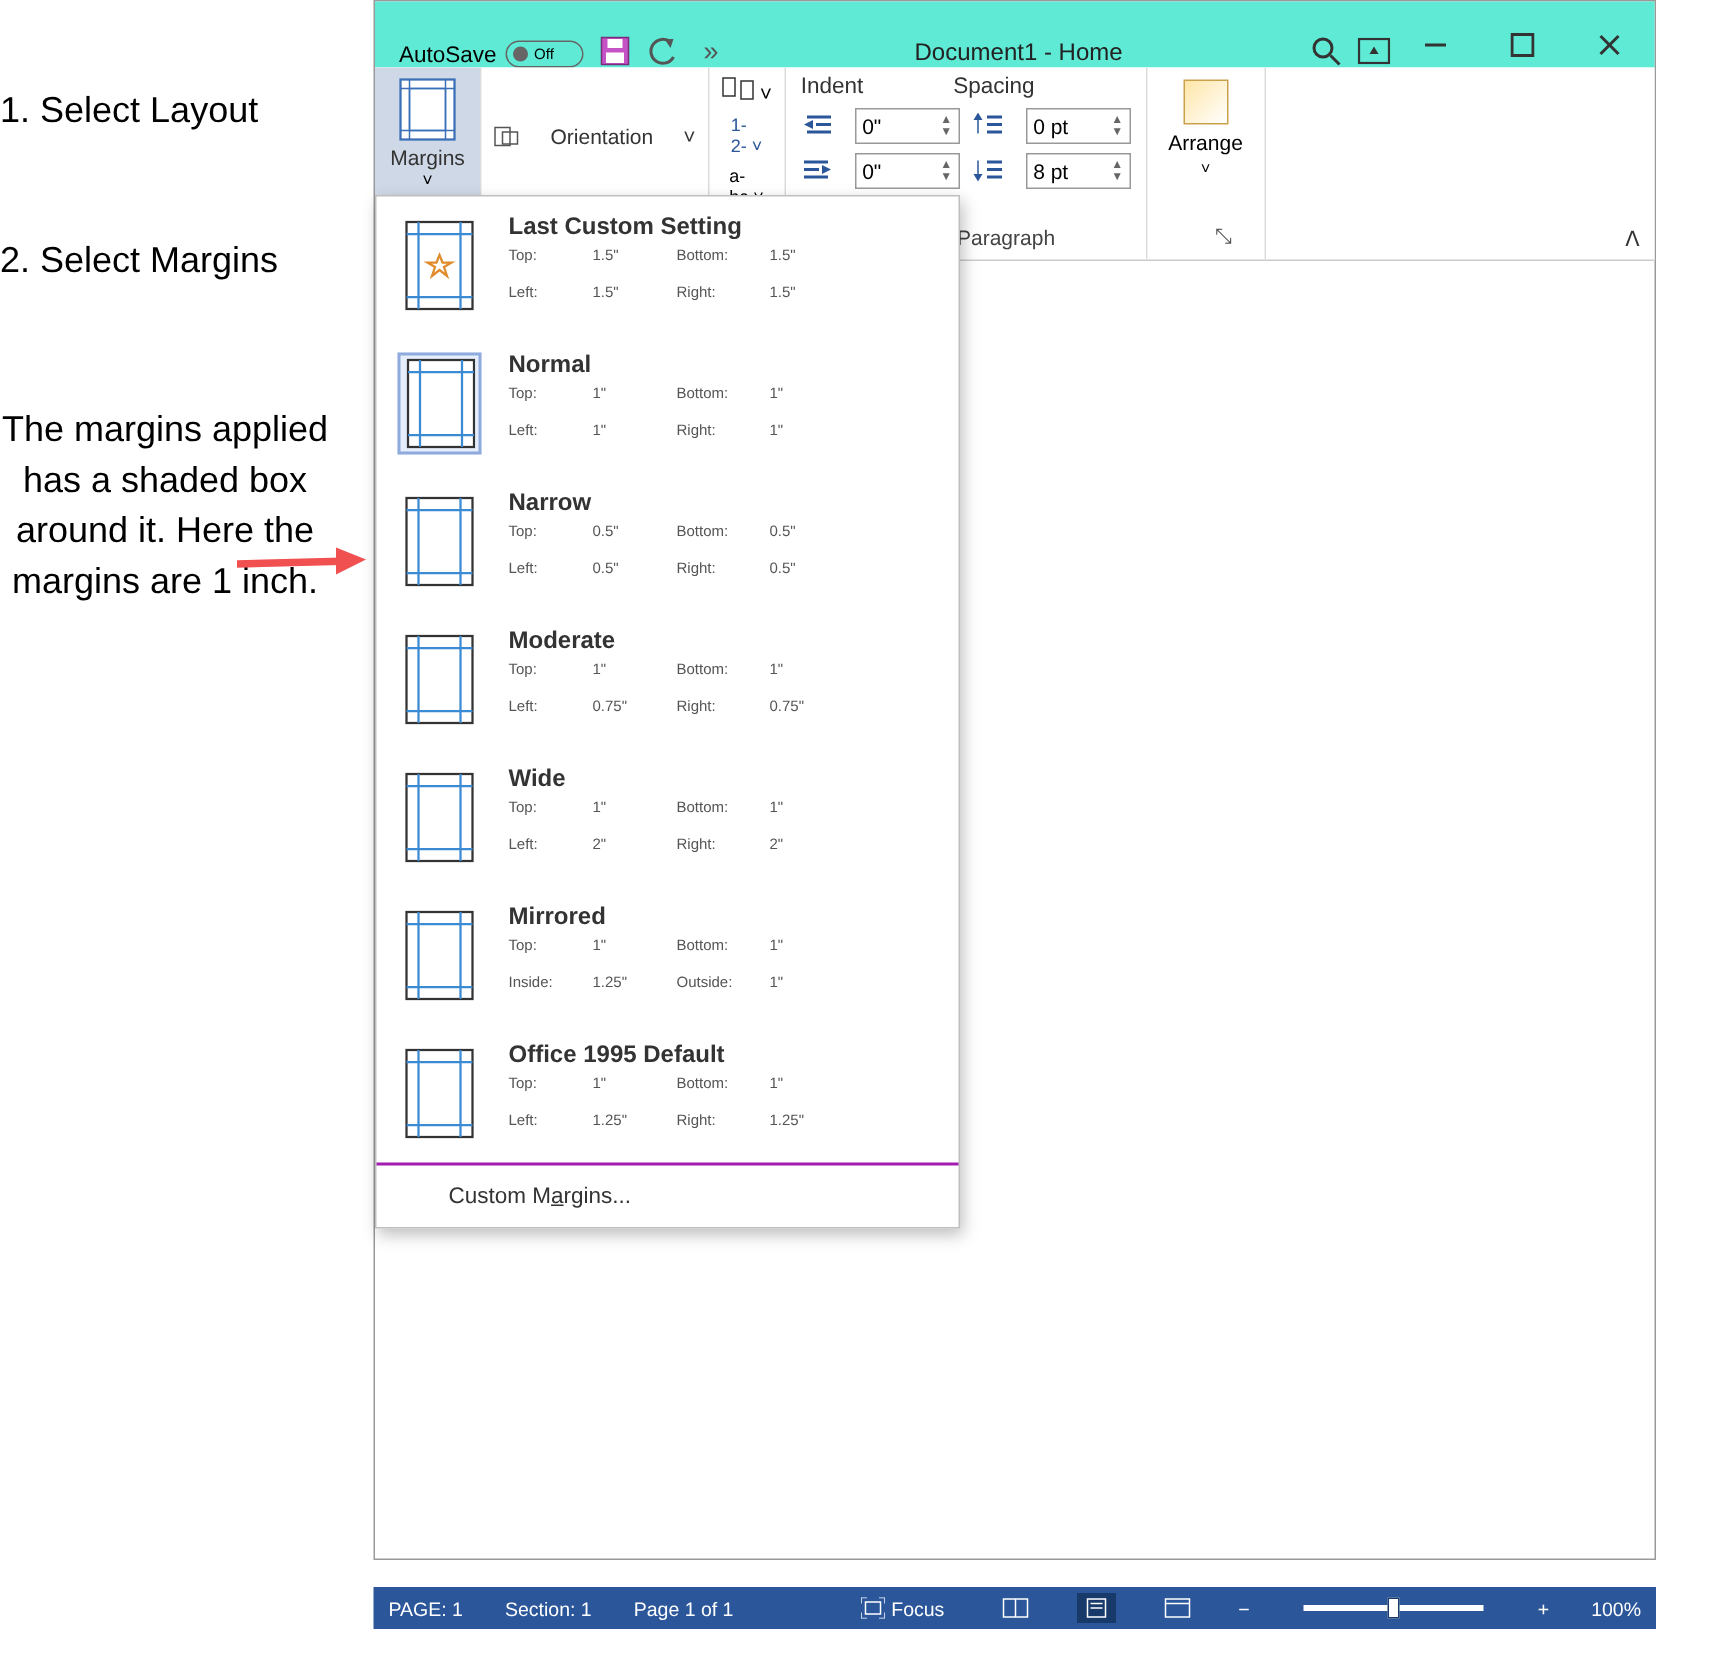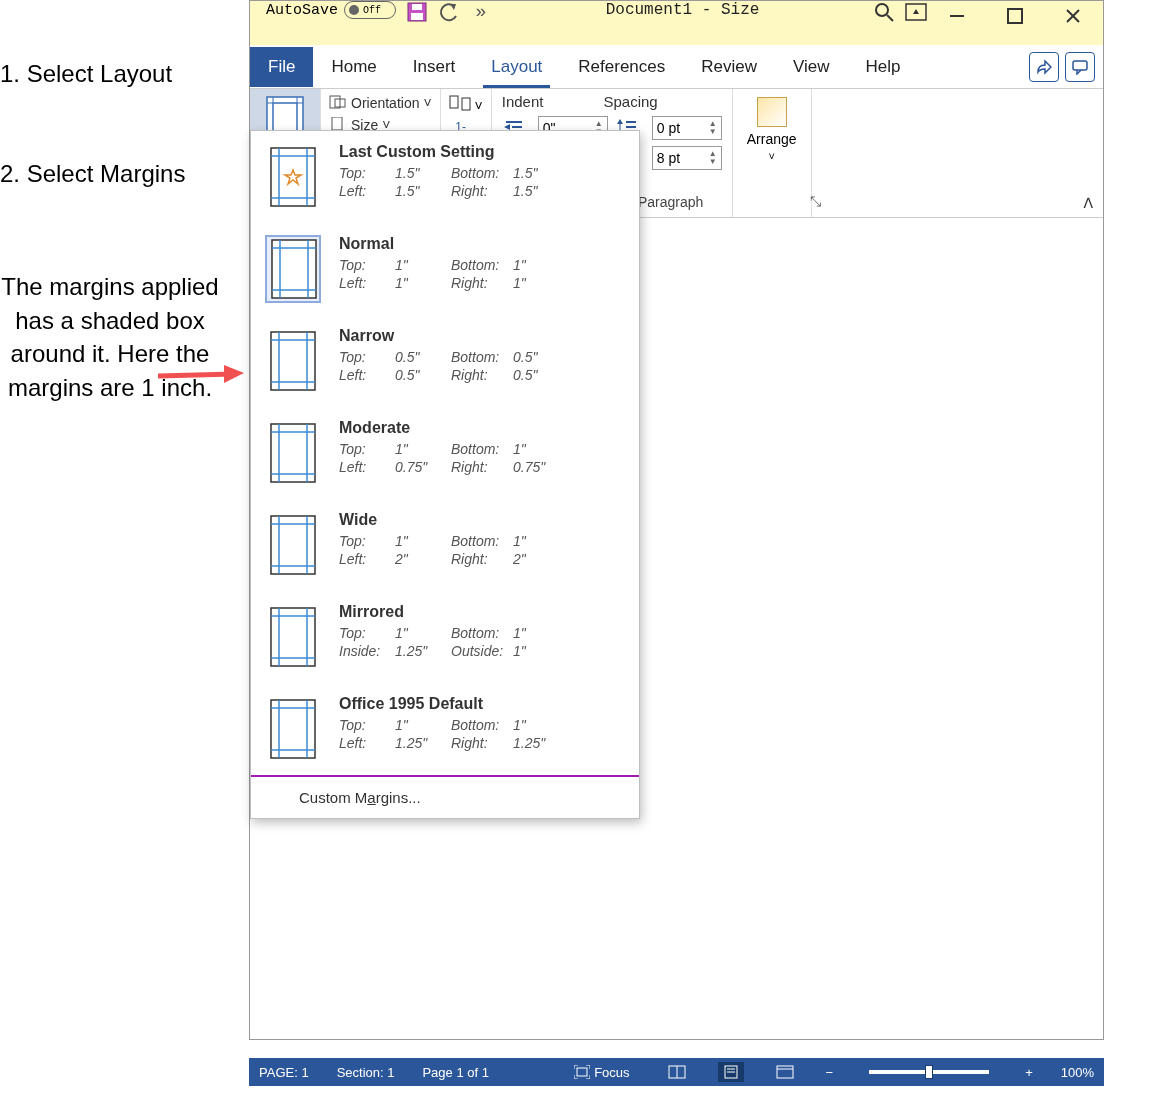--- a/index.html
+++ b/index.html
@@ -6,21 +6,21 @@
   body { font-family: "Segoe UI", Arial, sans-serif; font-size: 14px; background: #fff; color: #000; width: 1153px; }
   .stage { position: relative; width: 1153px; height: 1118px; }
   .annot { position: absolute; font-family: Arial, sans-serif; font-size: 24px; color: #000; }
   .annot1 { left: 0; top: 60px; }
   .annot2 { left: 0; top: 160px; }
   .annot3 { left: 0; top: 270px; width: 220px; line-height: 1.4; text-align: center; }
   .arrow { position: absolute; left: 158px; top: 363px; }
 
   .app { position: absolute; left: 249px; top: 0; width: 855px; height: 1040px; border: 1px solid #999; background: #fff; }
   
-  .titlebar { height: 44px; background: #fef9c3; display: flex; align-items: flex-start; padding: 0 10px; gap: 10px; font-family: Liberation Mono, monospace; }
+  .titlebar { height: 44px; background: #5eead4; display: flex; align-items: flex-end; padding: 0 10px; gap: 10px; }
   .autosave { font-size: 15px; display: flex; align-items: center; gap: 6px; margin-left: 6px;}
   .toggle { display:inline-flex; align-items:center; border:1px solid #666; border-radius: 11px; height:18px; width:52px; padding:0 4px; font-size:10px; gap:4px;}
   .toggle-dot{width:10px;height:10px;border-radius:50%;background:#666;}
   .tb-icon { width:22px; height:22px; display:flex; align-items:center; justify-content:center; }
   .tb-spacer { flex:1; }
   .doc-title { font-size:16px; color:#222; }
   .winbtns { display:flex; gap:18px; align-items:center; margin-left:auto; }
   .winbtn { width:40px; height:30px; display:flex; align-items:center; justify-content:center; font-size:16px;}
 
   .tabs { height: 44px; display:flex; align-items:center; background:#fff; border-bottom:1px solid #ccc; }
@@ -31,21 +31,21 @@
   .tab-right { margin-left:auto; display:flex; gap:6px; padding-right:8px;}
   .small-btn { width:30px; height:30px; border:1px solid #2b579a; border-radius:4px; display:flex;align-items:center;justify-content:center;color:#2b579a;font-size:15px;}
 
   .ribbon { display:flex; border-bottom:1px solid #ccc; position:relative; background:#fff;}
   .rib-group { border-right:1px solid #ddd; padding:6px 8px 4px 8px; }
   .margins-btn { background:#cfd8e6; padding:6px 8px; text-align:center; width:70px; }
   .margins-btn .mglyph { width:44px; height:44px; margin:0 auto 2px; }
   .margins-btn .lbl { font-size:14px; color:#333;}
   .margins-btn .chev { font-size:12px;}
   .pg-setup { display:flex; flex-direction:column; gap:6px; font-size:14px; color:#333;}
-  .pg-row { display:flex; align-items:flex-start; gap:4px;}
+  .pg-row { display:flex; align-items:center; gap:20px;margin-top:32px;}
   .drop-ic{width:18px;height:14px;}
   .mini-col{display:flex;flex-direction:column;gap:6px;align-items:center;}
   .para-group { padding:4px 10px;}
   .para-head { display:flex; gap:60px; font-size:15px; color:#333; margin-bottom:6px;}
   .para-grid { display:grid; grid-template-columns:28px 70px 28px 70px; gap:6px 8px; align-items:center;}
   .spin { border:1px solid #999; height:24px; display:flex; align-items:center;}
   .spin-val{ flex:1; padding:0 4px; font-size:14px;}
   .spin-ctl{ width:12px; display:flex;flex-direction:column;font-size:8px;color:#666;line-height:1;}
   .para-label{ position:absolute; left:388px; top:105px; font-size:14px; color:#444; }
   .dlg-launcher{position:absolute; left:560px; top:104px; font-size:14px; color:#555;}
@@ -54,21 +54,21 @@
   .collapse-rib{position:absolute;right:10px;top:106px;font-size:14px;color:#333;}
 
   
   .menu { position:absolute; left:0px; top:129px; width:390px; background:#fff; border:1px solid #bfbfbf; box-shadow:2px 4px 10px rgba(0,0,0,0.25); z-index:50;}
   .menu-item { display:flex; gap:18px; padding:12px 14px; }
   .menu-item.selected .pg-icon{ border:2px solid #8faadc; background:#e6eefb; padding:2px; }
   .pg-icon { width:56px; height:68px; flex-shrink:0; display:flex;align-items:center;justify-content:center;}
   .pg-icon svg{display:block;}
   .mi-body { flex:1; }
   .mi-title { font-weight:600; font-size:16px; color:#333; margin-bottom:4px;}
-  .mi-grid { display:grid; grid-template-columns:56px 56px 62px 50px; font-size:14px; color:#555; row-gap:2px;font-style:italic;}
+  .mi-grid { display:grid; grid-template-columns:56px 56px 62px 50px; font-size:10px; color:#555; row-gap:14px;}
   .menu-footer{ border-top:2px solid #a21caf; padding:12px 48px; font-size:15px; color:#333;}
   .menu-footer .ul{ text-decoration:underline; }
 
   
   .statusbar{ position:absolute; left:249px; top:1058px; width:855px; height:28px; background:#2b579a; color:#fff; display:flex; align-items:center; font-size:13px; padding:6px 10px; gap:28px;}
   .sb-spacer{flex:1;}
   .sb-btn{display:flex;align-items:center;gap:4px;padding:0 6px;}
   .sb-view{width:26px;height:20px;display:flex;align-items:center;justify-content:center;}
   .sb-view.active{background:#173a6a;}
   .zoom-slider{width:120px;height:4px;background:#fff;position:relative;margin:0 8px;}
@@ -105,21 +105,21 @@
           </svg>
       </div>
       <div class="tb-icon">
         <svg width="22" height="20">
             <path d="M16 4 A8 8 0 1 0 18 14" fill="none" stroke="#555" stroke-width="2"></path>
             <polygon points="12,2 18,2 16,8" fill="#555"></polygon>
           </svg>
       </div>
       <div class="tb-icon" style="font-size:18px;color:#555;">»</div>
       <div class="tb-spacer"></div>
-      <div class="doc-title">Document1  -  Size</div>
+      <div class="doc-title">Document1  -  Home</div>
       <div class="tb-spacer"></div>
       <div class="tb-icon">
         <svg width="20" height="20">
             <circle cx="8" cy="8" r="6" fill="none" stroke="#333" stroke-width="2"></circle>
             <line x1="13" y1="13" x2="19" y2="19" stroke="#333" stroke-width="2"></line>
           </svg>
       </div>
       <div class="tb-icon">
         <svg width="22" height="18">
             <rect x="1" y="1" width="20" height="16" fill="none" stroke="#333" stroke-width="1.5"></rect>
@@ -139,43 +139,20 @@
           </div>
         <div class="winbtn">
             <svg width="16" height="16">
               <line x1="2" y1="2" x2="14" y2="14" stroke="#333" stroke-width="2"></line>
               <line x1="14" y1="2" x2="2" y2="14" stroke="#333" stroke-width="2"></line>
             </svg>
           </div>
       </div>
     </div>
 
-    <div class="tabs">
-      <div class="tab-file">File</div>
-      <div class="tab">Home</div>
-      <div class="tab">Insert</div>
-      <div class="tab active">Layout</div>
-      <div class="tab">References</div>
-      <div class="tab">Review</div>
-      <div class="tab">View</div>
-      <div class="tab">Help</div>
-      <div class="tab-right">
-        <div class="small-btn">
-          <svg width="16" height="16">
-              <path d="M9 2 L15 8 L9 14 L9 10 C4 10 2 13 2 13 C2 8 5 6 9 6 Z" fill="none" stroke="#2b579a" stroke-width="1.5"></path>
-            </svg>
-        </div>
-        <div class="small-btn">
-          <svg width="16" height="16">
-              <rect x="1" y="2" width="14" height="9" rx="2" fill="none" stroke="#2b579a" stroke-width="1.5"></rect>
-              <path d="M5 11 L5 15 L9 11" fill="none" stroke="#2b579a" stroke-width="1.5"></path>
-            </svg>
-        </div>
-      </div>
-    </div>
 
     <div class="ribbon" style="height:129px;">
       <div class="rib-group" style="padding:0">
         <div class="margins-btn">
           <div class="mglyph">
             <svg width="44" height="44">
                 <rect x="4" y="2" width="36" height="40" fill="#fff" stroke="#3b6fb6" stroke-width="1.5"></rect>
                 <rect x="10" y="8" width="24" height="28" fill="none" stroke="#3b6fb6"></rect>
                 <line x1="4" y1="8" x2="40" y2="8" stroke="#3b6fb6"></line>
                 <line x1="4" y1="36" x2="40" y2="36" stroke="#3b6fb6"></line>

